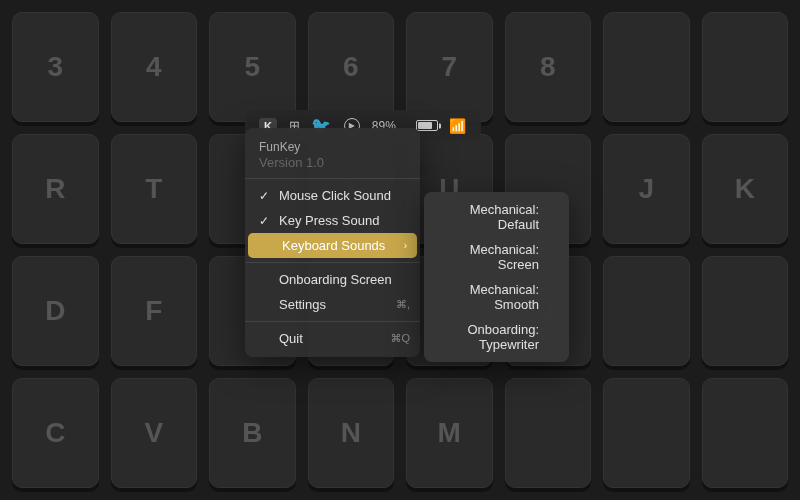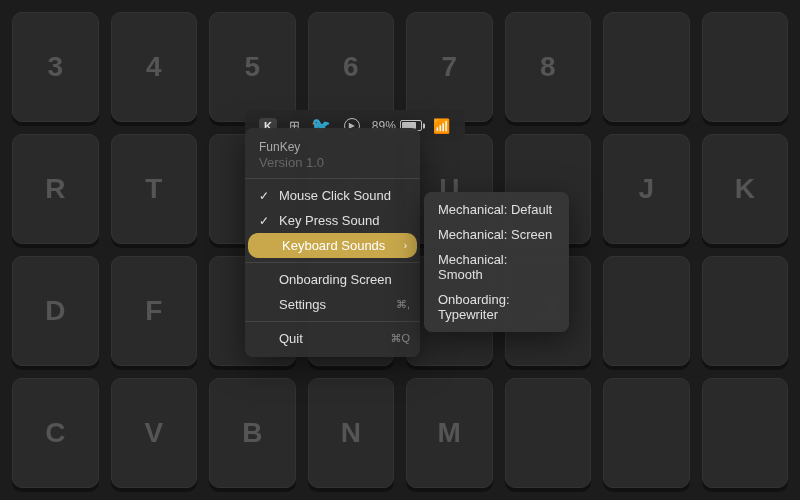--- a/index.html
+++ b/index.html
@@ -64,21 +64,21 @@
       border-radius: 4px;
       padding: 2px 5px;
       color: #fff;
       font-size: 11px;
       font-weight: 600;
     }
 
     .battery-bar {
       display: flex;
       align-items: center;
-      gap: 4px;
+      gap: 20px;
       color: #ccc;
       font-size: 12px;
     }
 
     .battery-icon {
       width: 22px;
       height: 11px;
       border: 1.5px solid #ccc;
       border-radius: 2px;
       position: relative;
@@ -148,21 +148,21 @@
       align-items: center;
       gap: 6px;
       font-size: 13px;
       color: #e0e0e0;
       cursor: pointer;
       position: relative;
     }
 
     .menu-item.highlighted {
       background: #c9a84c;
-      border-radius: 10px;
+      border-radius: 5px;
       margin: 0 3px;
       color: #fff;
     }
 
     .menu-item .check {
       width: 14px;
       color: #e0e0e0;
       font-size: 12px;
     }
 
@@ -187,23 +187,24 @@
     }
 
     
     .submenu {
       position: absolute;
       top: 192px;
       left: 424px;
       width: 145px;
       background: rgba(55, 55, 55, 0.98);
       border-radius: 8px;
-      padding: 5px 0;
+      padding: 5px 16px;
       z-index: 30;
       box-shadow: 0 8px 32px rgba(0,0,0,0.5);
+      text-align: right;
     }
 
     .submenu-item {
       padding: 5px 14px;
       font-size: 13px;
       color: #e0e0e0;
       cursor: pointer;
     }
 
     .funkey-bird {

